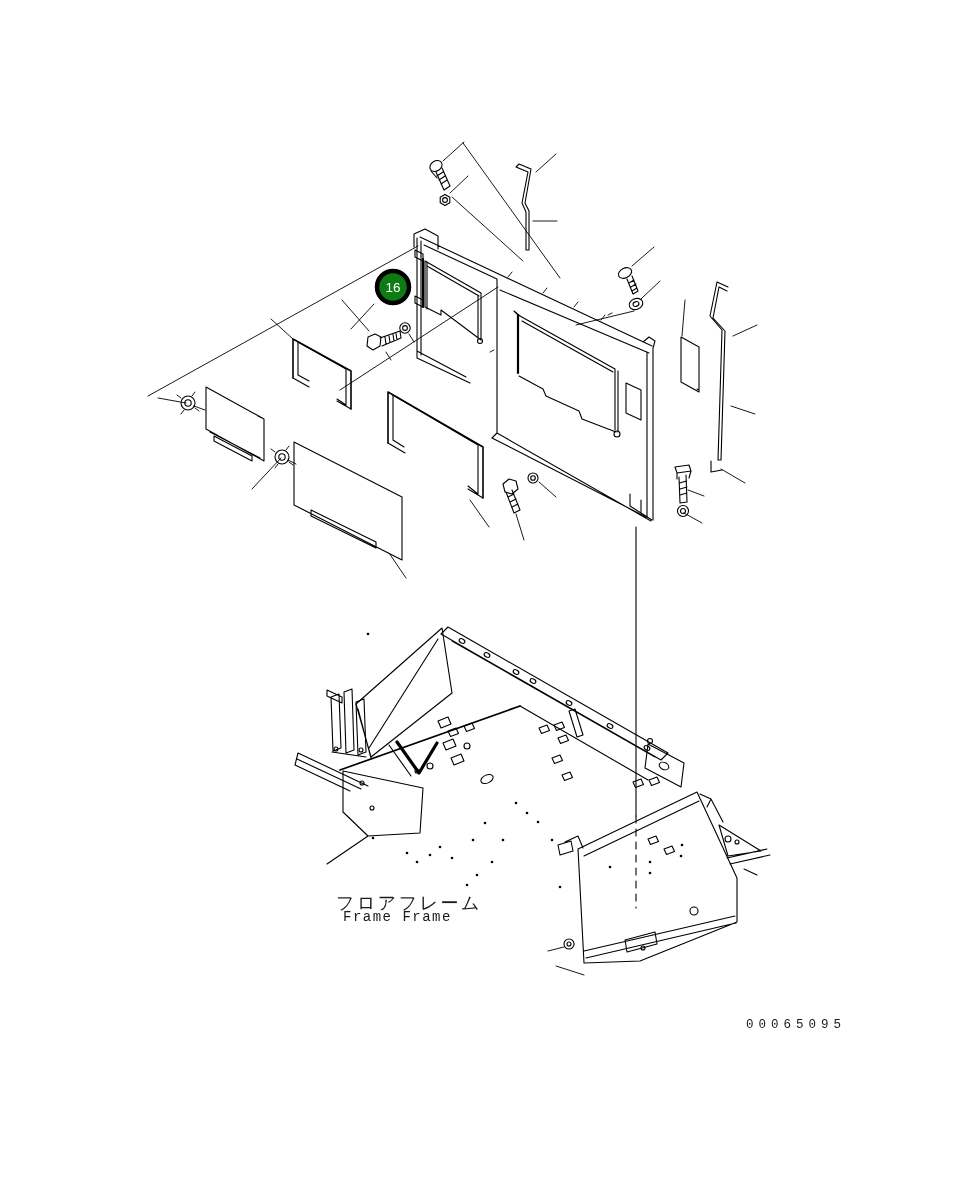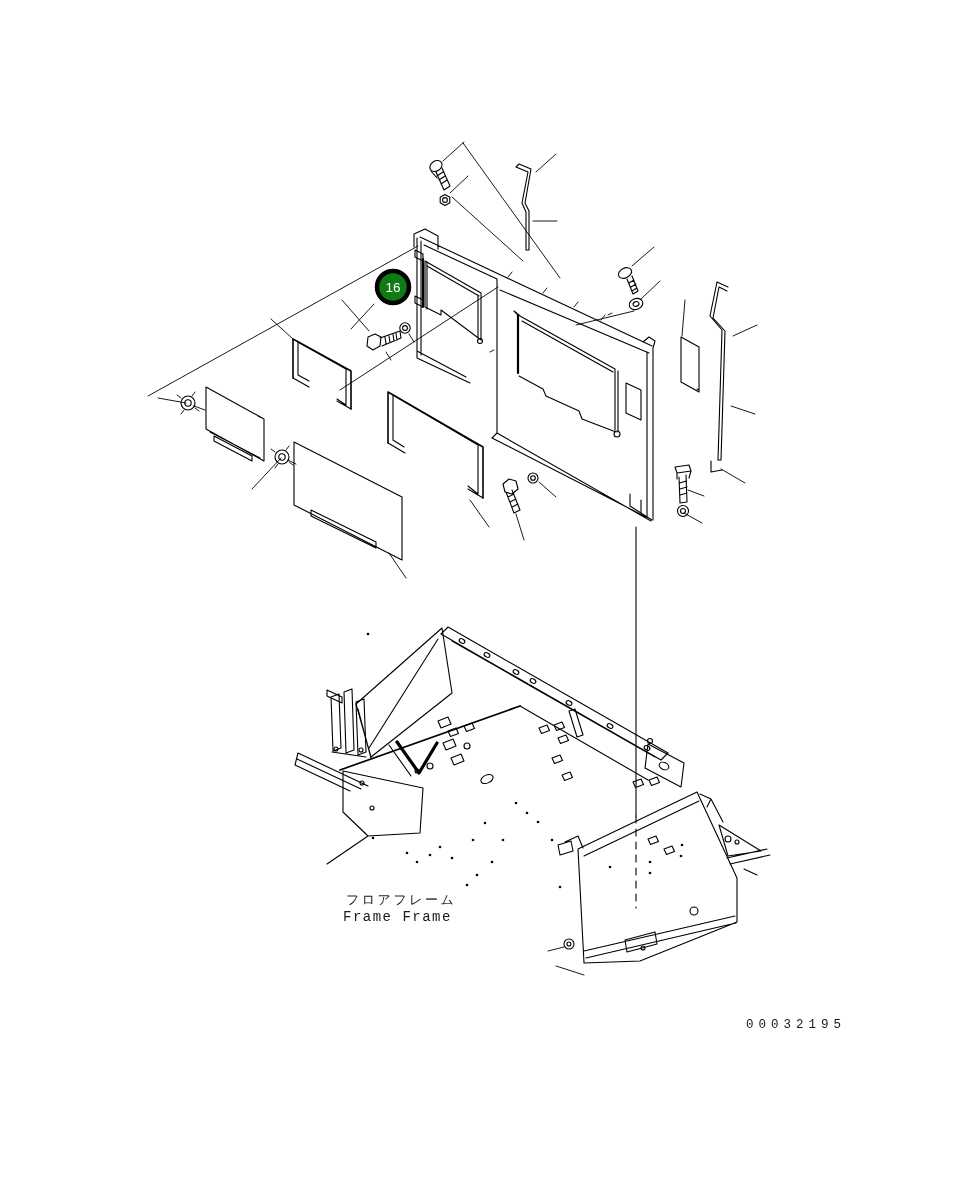--- a/index.html
+++ b/index.html
@@ -1,20 +1,20 @@
 <!DOCTYPE html>
 <html><head>
 <meta charset="utf-8">
 <style>
   html,body{margin:0;padding:0;background:#ffffff;}
   .page{position:relative;width:973px;height:1186px;background:#ffffff;overflow:hidden;
         font-family:"Liberation Mono","DejaVu Sans Mono",monospace;color:#000;}
   .page svg{position:absolute;left:0;top:0;}
   .caption{position:absolute;white-space:pre;color:#1a1a1a;}
-  .caption-jp{left:346px;top:891px;font-size:13px;letter-spacing:2.5px;
+  .caption-jp{left:336px;top:891px;font-size:18px;letter-spacing:2.5px;
               font-family:Liberation Serif, serif;}
   .caption-en{left:343px;top:909px;font-size:14px;letter-spacing:1.5px;}
   .drawing-number{left:746px;top:1018px;font-size:12.5px;letter-spacing:5px;}
 </style>
 </head>
 <body bgcolor="#ffffff">
 
 <div class="page">
 
 <svg width="973" height="1186" viewBox="0 0 973 1186" fill="none" stroke="#000000" stroke-width="1.1" stroke-linecap="round" stroke-linejoin="round">
@@ -266,14 +266,14 @@
   </g>
 
   <g>
     <circle cx="393" cy="287" r="16" stroke="#000000" stroke-width="4.5" fill="#0e7c12"></circle>
     <text x="393" y="292" text-anchor="middle" font-size="13.5" stroke="none" font-family="Liberation Sans, sans-serif" fill="#ffffff">16</text>
   </g>
 </svg>
 
   <div class="caption caption-jp">フロアフレーム</div>
   <div class="caption caption-en">Frame Frame</div>
-  <div class="caption drawing-number">00032195</div>
+  <div class="caption drawing-number">00065095</div>
 </div>
 
 </body></html>

